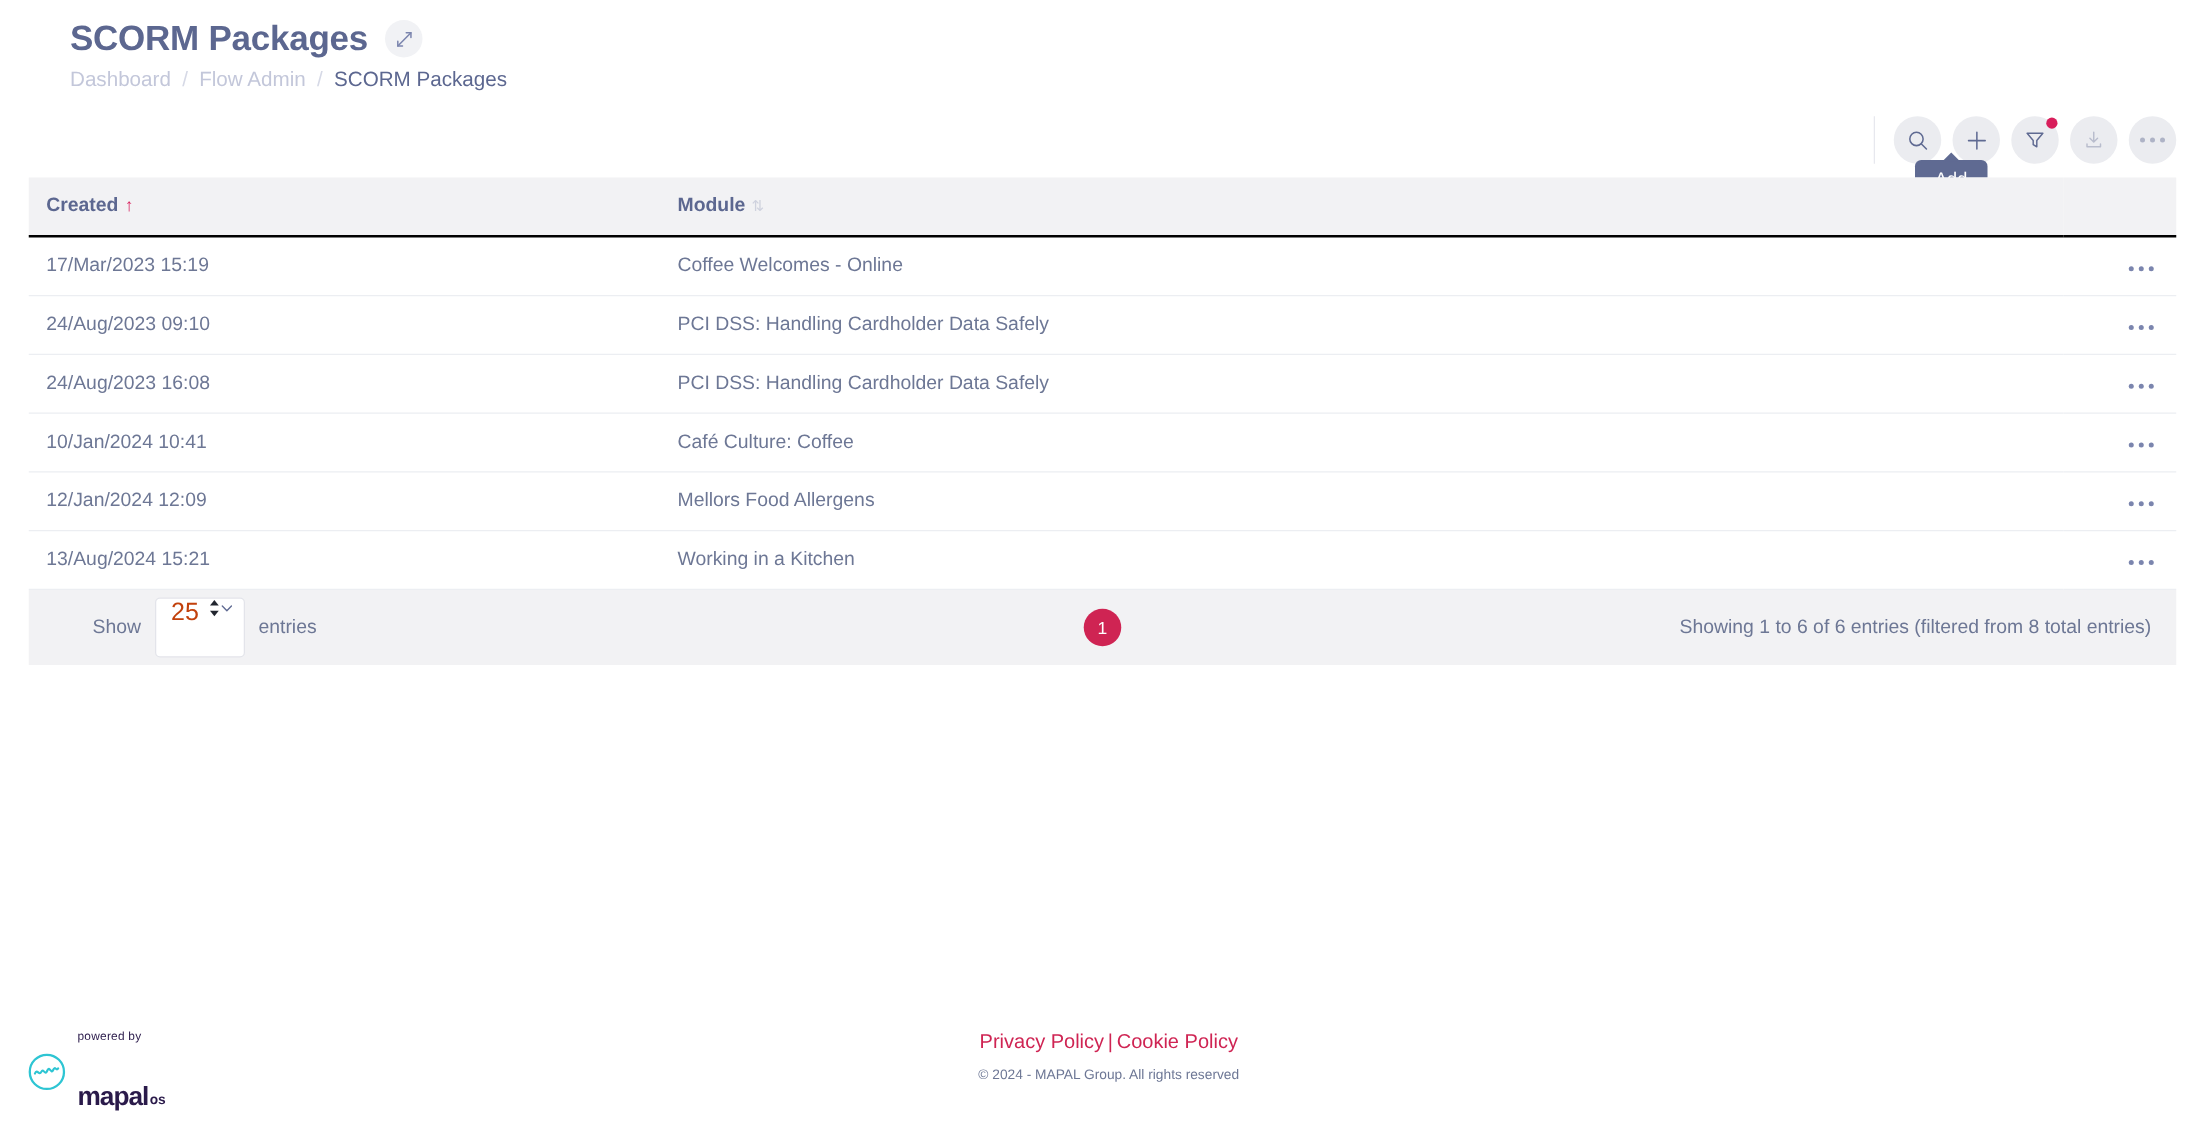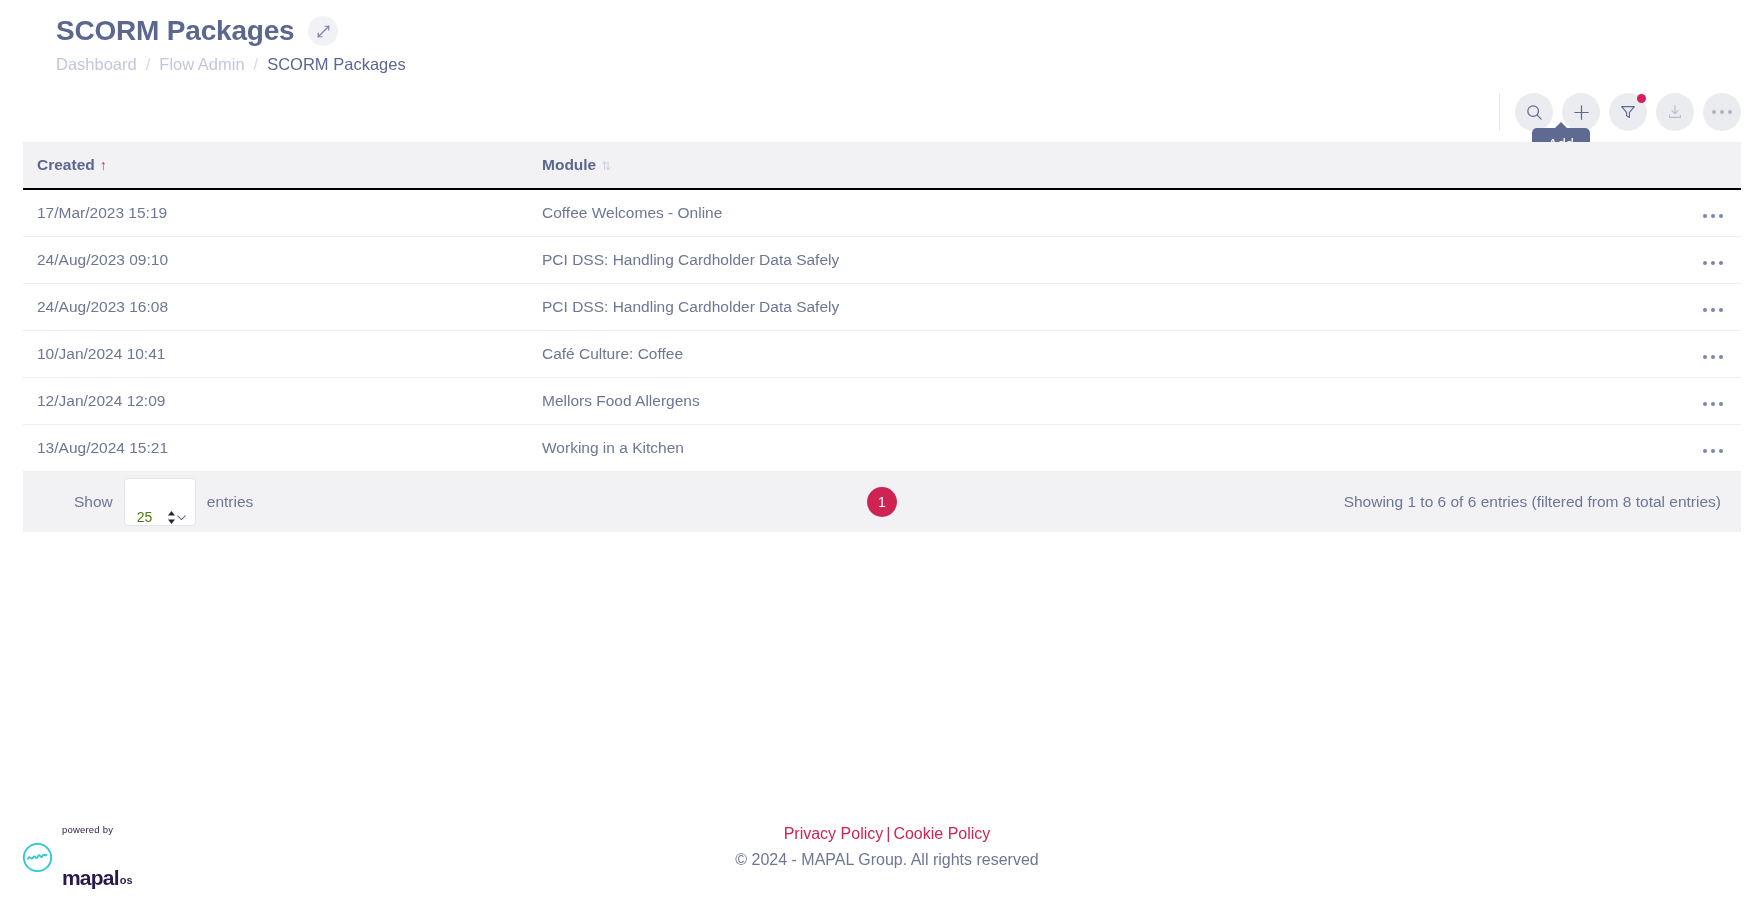--- a/index.html
+++ b/index.html
@@ -214,26 +214,26 @@
     color: #6d7795;
     margin-left: 33px;
   }
   .entries-select {
     width: 72px;
     height: 48px;
     background: #ffffff;
     border: 1px solid #e3e4ea;
     border-radius: 4px;
     display: flex;
-    align-items: flex-end;
+    align-items: flex-start;
     justify-content: space-between;
     padding: 0 8px 0 12px;
     cursor: pointer;
-    font-size: 14px;
-    color: #4d7c0f;
+    font-size: 20px;
+    color: #c2410c;
   }
   .select-arrows {
     display: flex;
     align-items: center;
     gap: 0px;
     color: #3e4251;
   }
   .pagination {
     position: absolute;
     left: 50%;
@@ -276,21 +276,21 @@
     text-align: center;
   }
   .footer-links {
     font-size: 16px;
     color: #cf2453;
     line-height: 24px;
   }
   .footer-links a { color: #cf2453; text-decoration: none; cursor: pointer; }
   .footer-sep { color: #cf2453; margin: 0 3px; }
   .footer-copy {
-    font-size: 16px;
+    font-size: 11px;
     color: #6d7795;
     line-height: 28px;
   }
   .brand {
     position: absolute;
     left: 22px;
     bottom: 24px;
     display: flex;
     align-items: center;
     gap: 9px;

